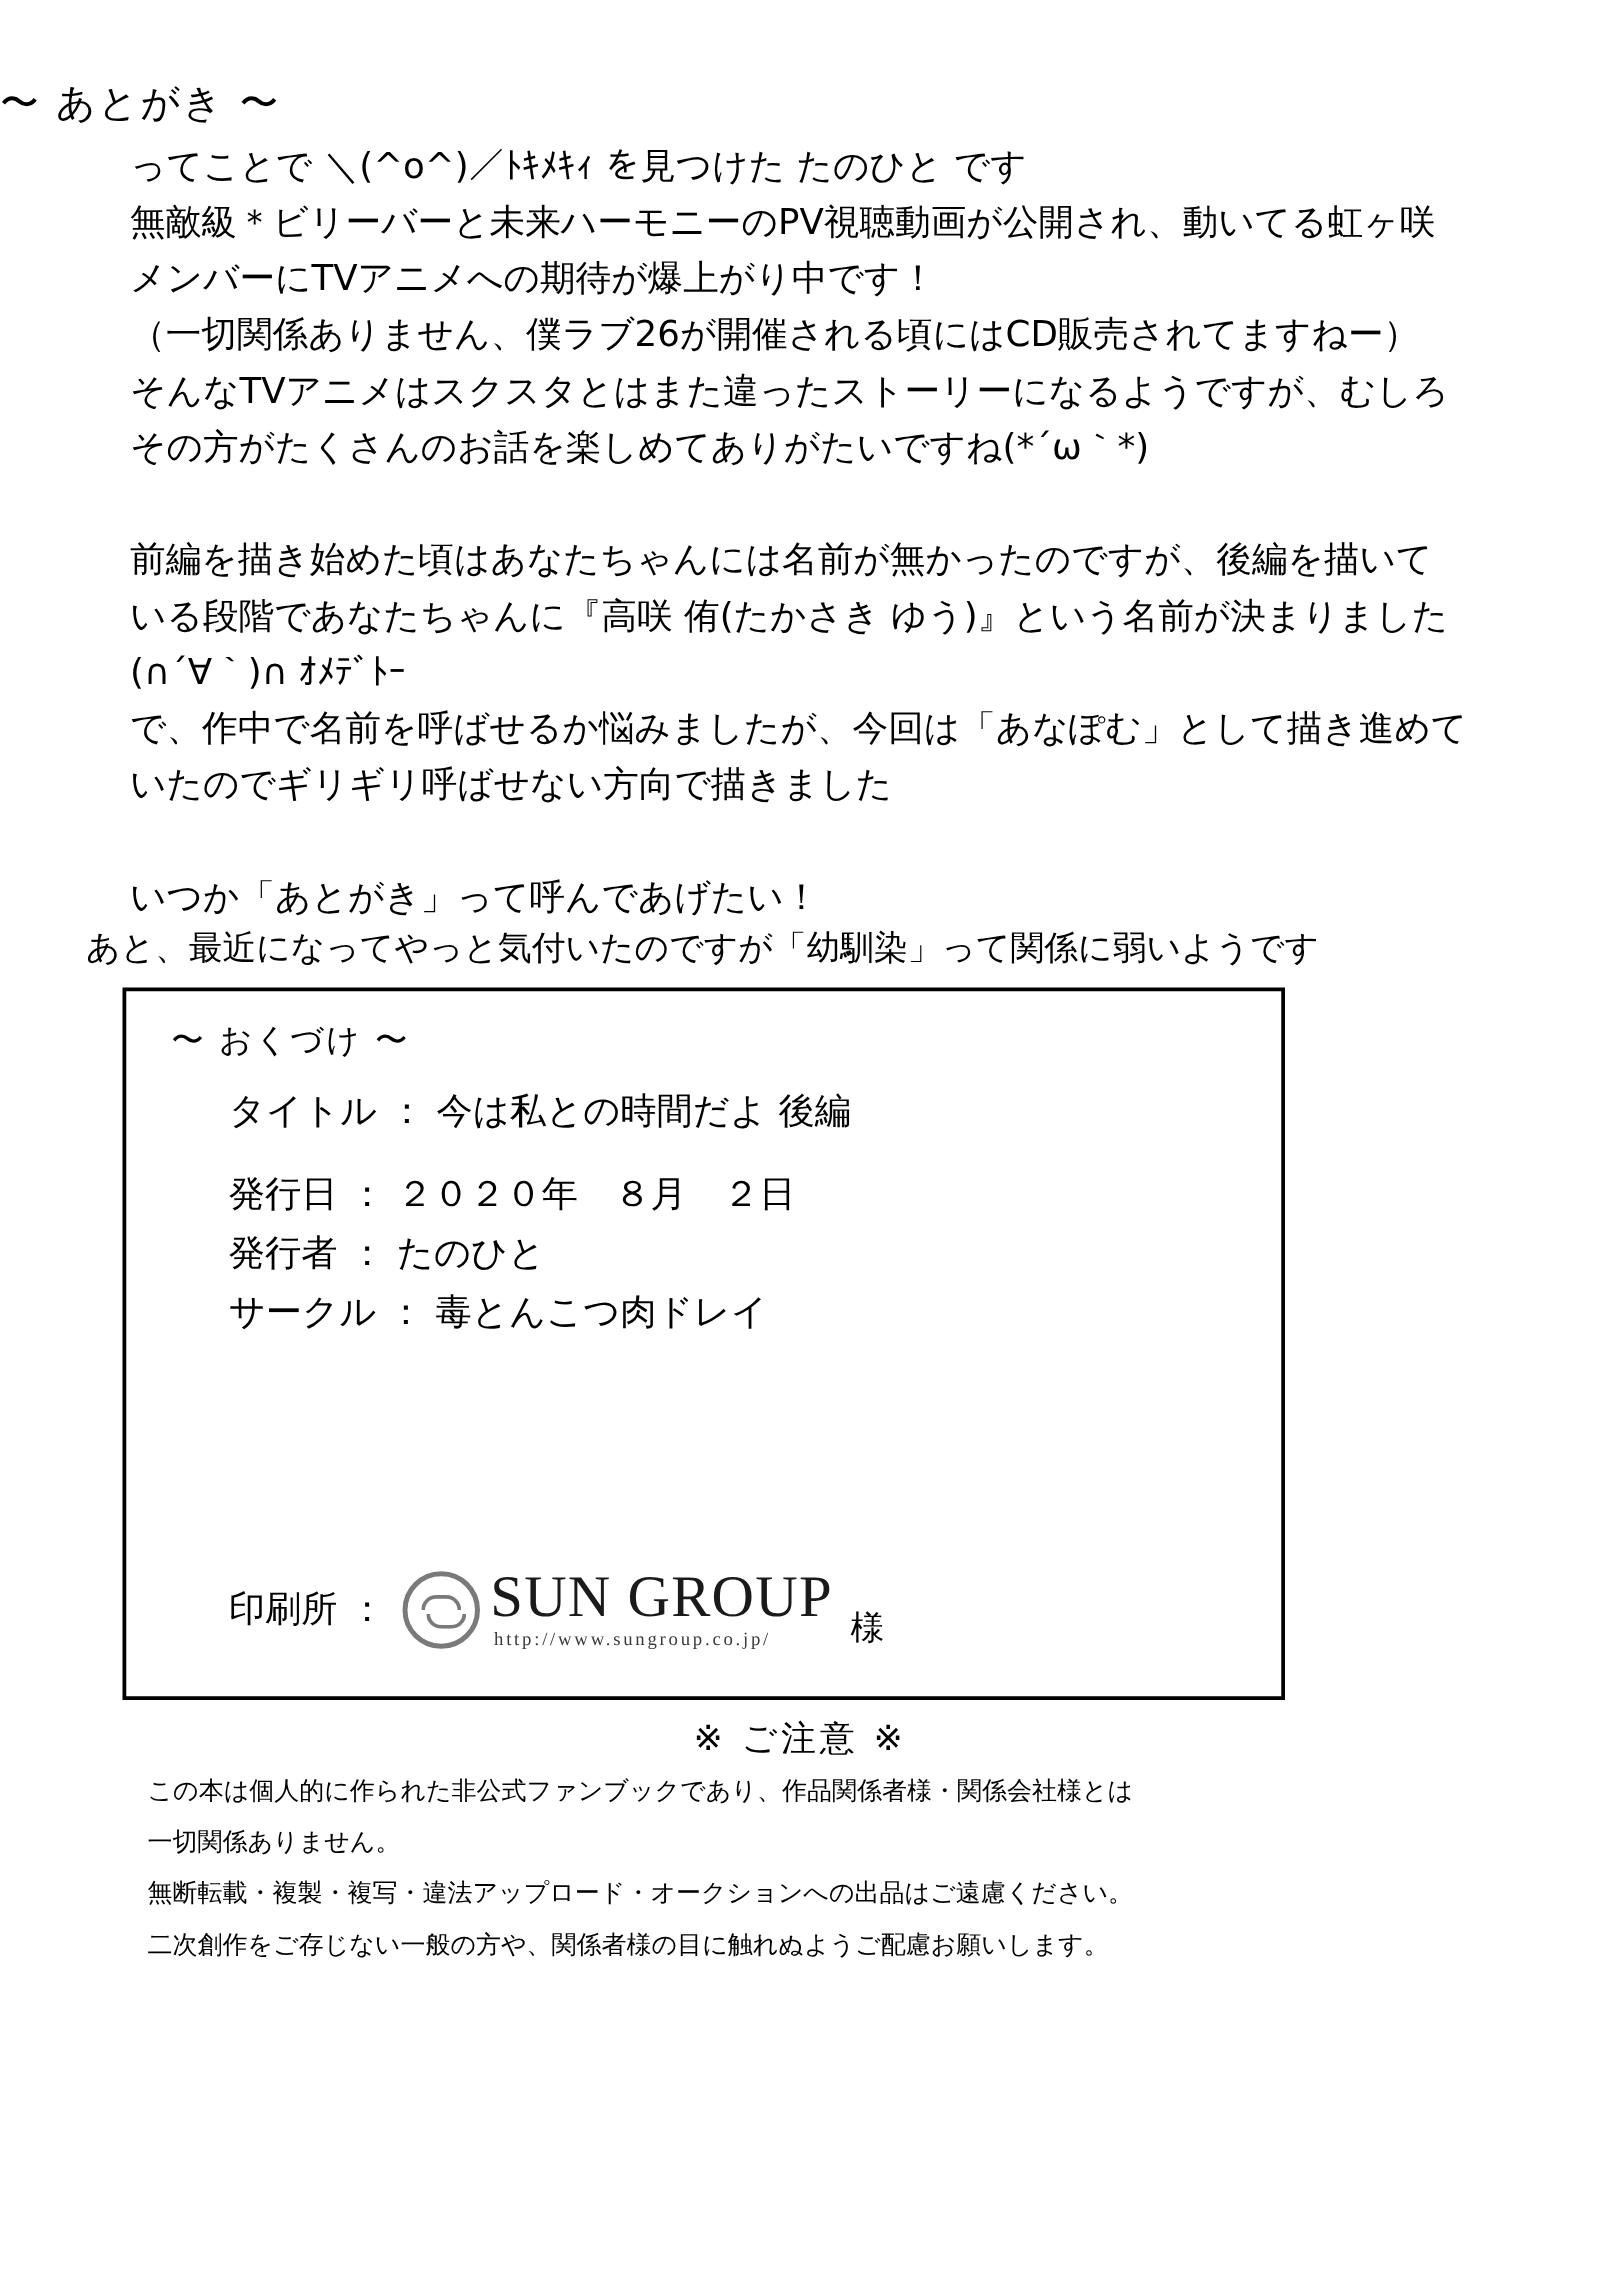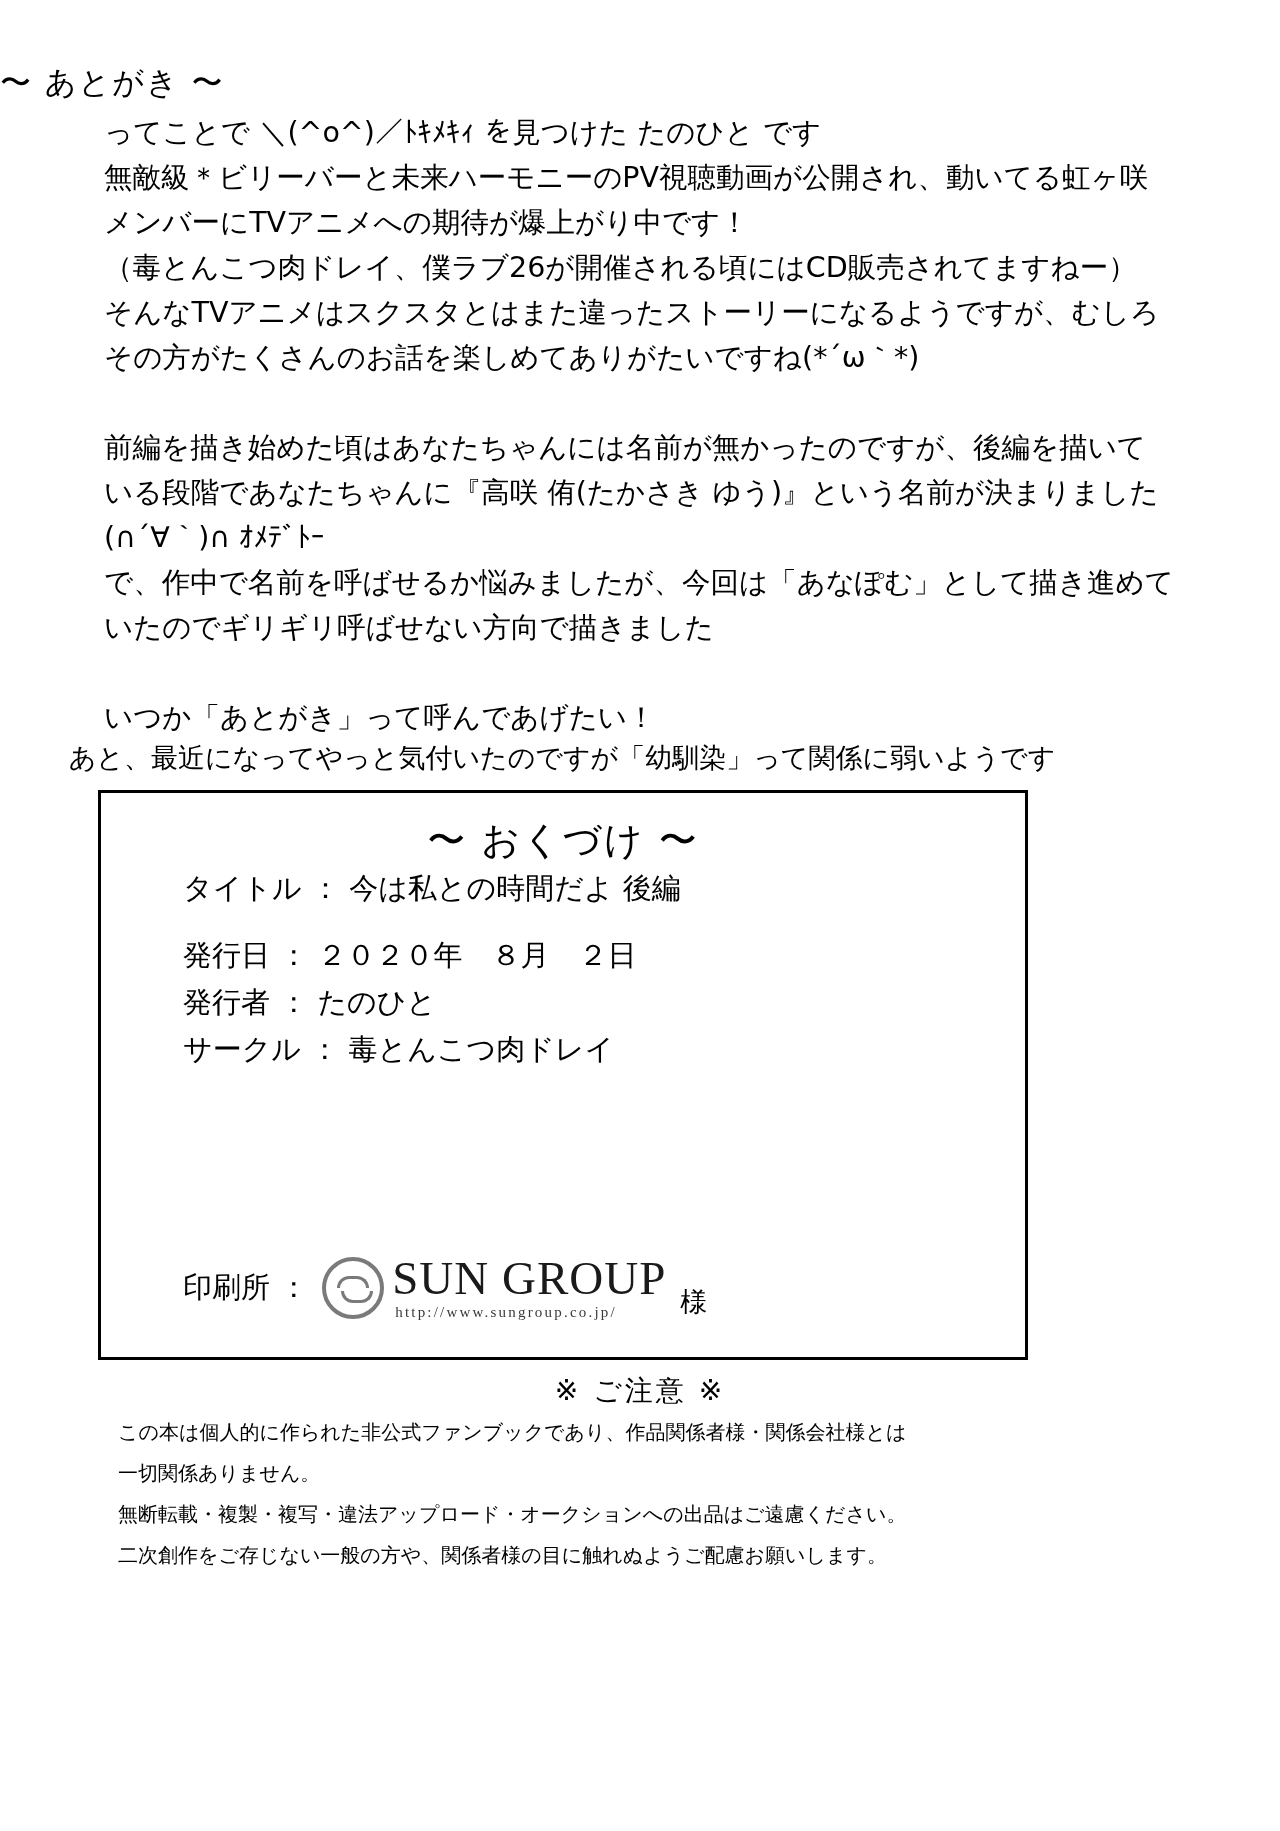--- a/index.html
+++ b/index.html
@@ -63,24 +63,24 @@
     width: 930px;
     height: 570px;
     border: 3px solid #000;
     box-sizing: border-box;
   }
   .colophon-title {
     position: absolute;
     left: 0;
     top: 22px;
     width: 100%;
-    text-align: center;
-    font-size: 38px;
+    font-size: 26px;
     letter-spacing: 2px;
     font-family: "DejaVu Sans", sans-serif;
+    padding-left: 36px;
   }
   .colophon-lines {
     position: absolute;
     left: 82px;
     top: 72px;
     width: 830px;
     font-size: 29px;
     line-height: 47px;
     font-family: "DejaVu Sans", sans-serif;
   }
@@ -195,21 +195,21 @@
 <body>
 
 <div class="page">
 
   <div class="afterword-title">〜 あとがき 〜</div>
 
   <div class="afterword-body">
     <p>ってことで ＼(^o^)／ﾄｷﾒｷｨ を見つけた たのひと です</p>
     <p>無敵級＊ビリーバーと未来ハーモニーのPV視聴動画が公開され、動いてる虹ヶ咲</p>
     <p>メンバーにTVアニメへの期待が爆上がり中です！</p>
-    <p>（毒とんこつ肉ドレイ、僕ラブ26が開催される頃にはCD販売されてますねー）</p>
+    <p>（一切関係ありません、僕ラブ26が開催される頃にはCD販売されてますねー）</p>
     <p>そんなTVアニメはスクスタとはまた違ったストーリーになるようですが、むしろ</p>
     <p>その方がたくさんのお話を楽しめてありがたいですね(*´ω｀*)</p>
     <div class="gap"></div>
     <p>前編を描き始めた頃はあなたちゃんには名前が無かったのですが、後編を描いて</p>
     <p>いる段階であなたちゃんに『高咲 侑(たかさき ゆう)』という名前が決まりました</p>
     <p>(∩´∀｀)∩ ｵﾒﾃﾞﾄｰ</p>
     <p>で、作中で名前を呼ばせるか悩みましたが、今回は「あなぽむ」として描き進めて</p>
     <p>いたのでギリギリ呼ばせない方向で描きました</p>
     <div class="gap"></div>
     <p>いつか「あとがき」って呼んであげたい！</p>

